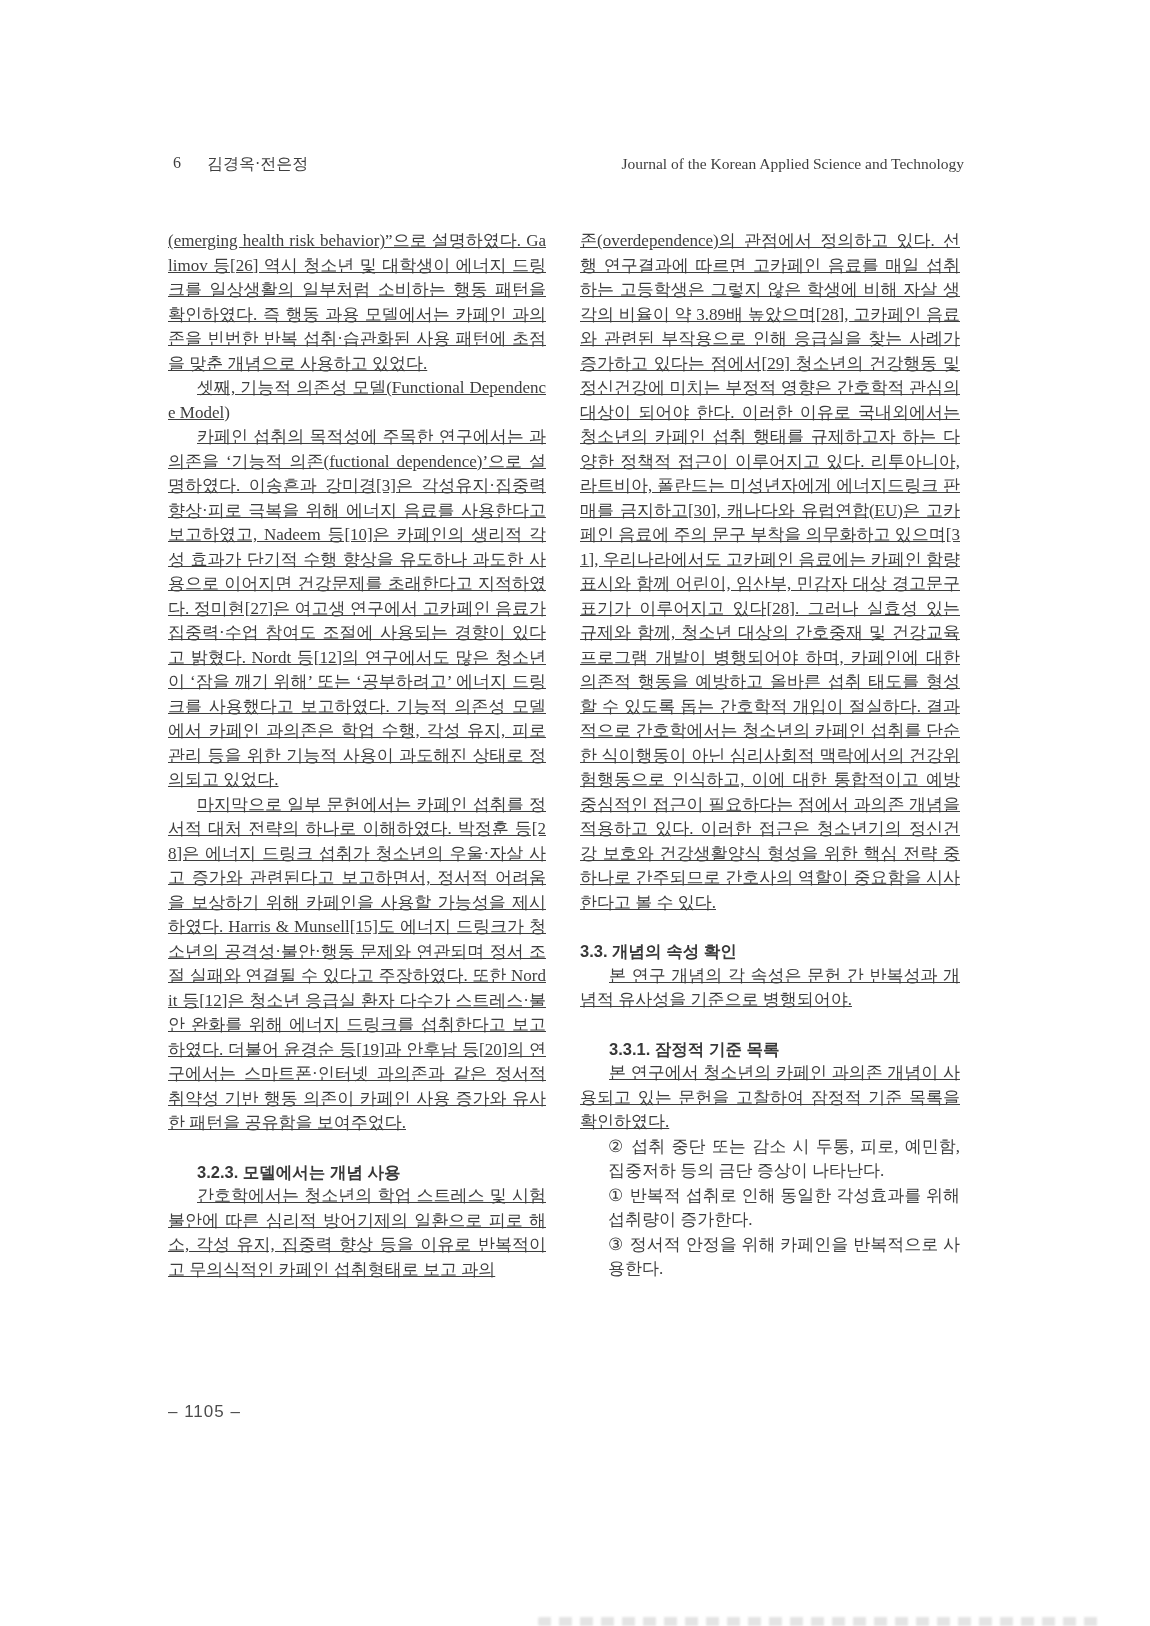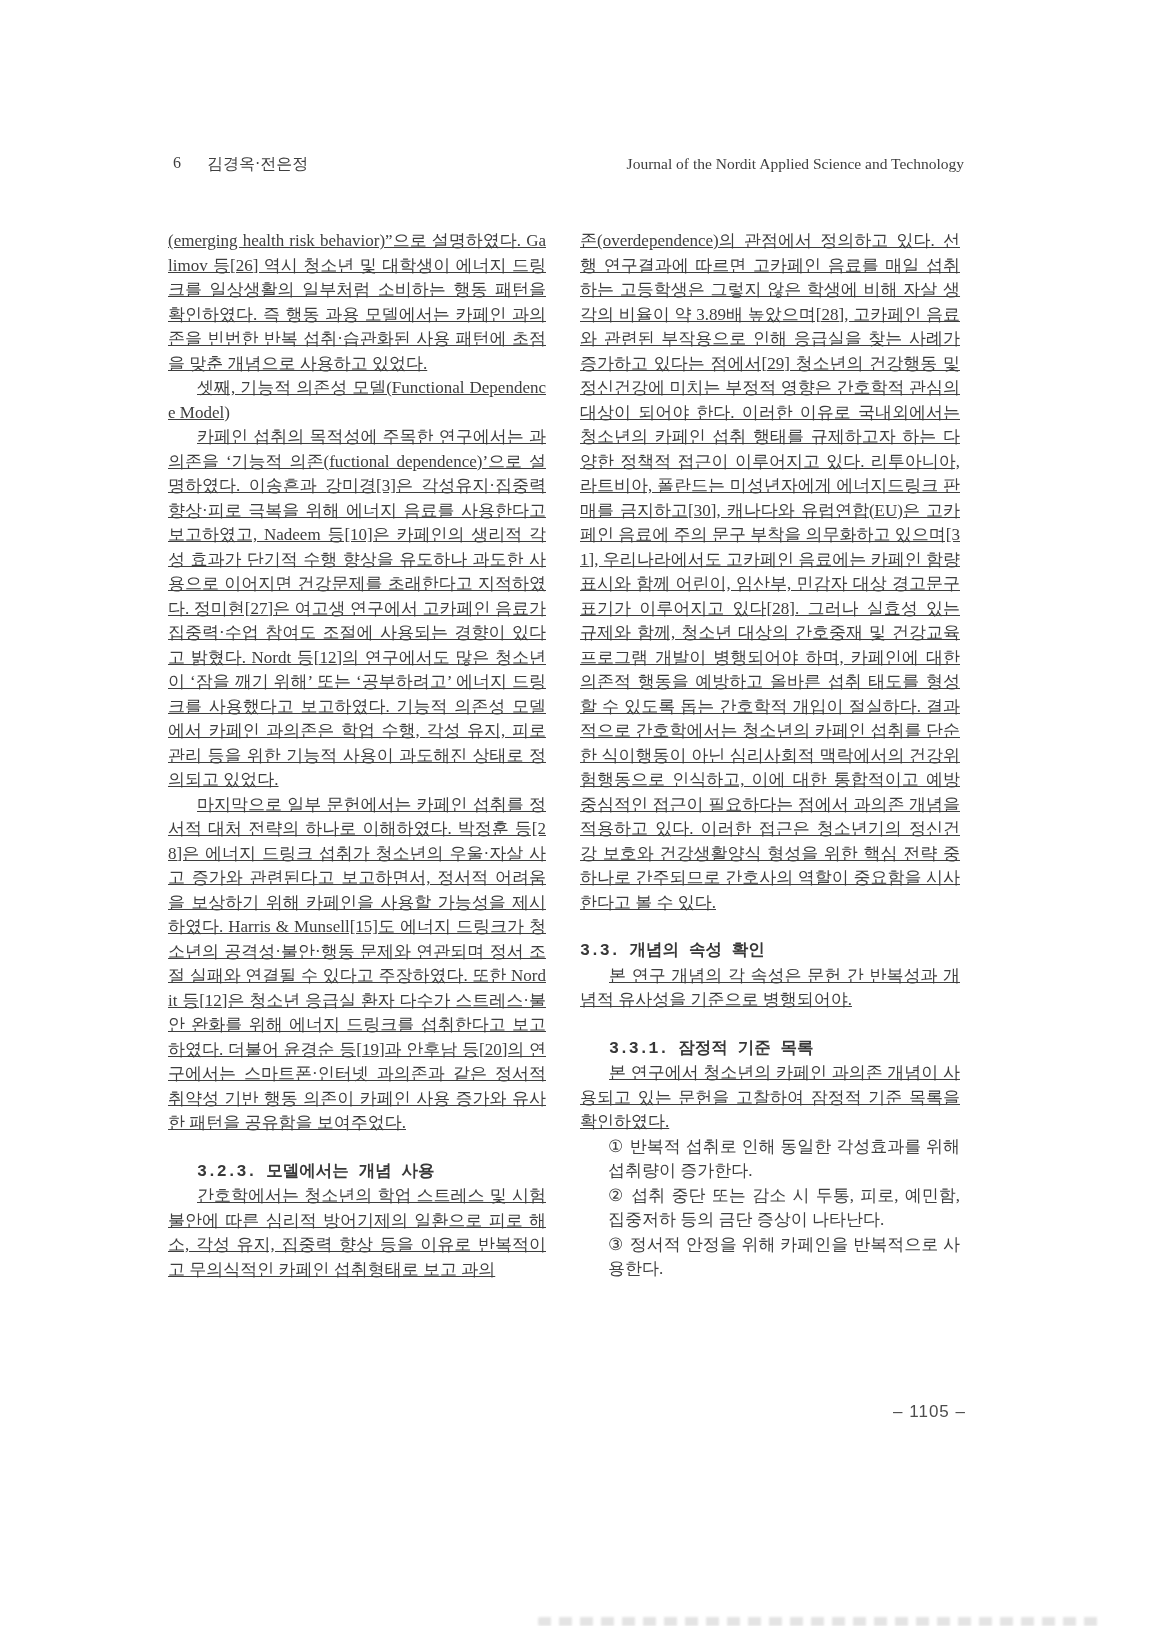--- a/index.html
+++ b/index.html
@@ -31,34 +31,34 @@
     word-break:break-all;
   }
   .col-left  { left:168px; width:378px; }
   .col-right { left:580px; width:380px; }
 
   .col p { margin:0;text-decoration:underline; }
   .col p.ind { text-indent:29px; }
 
   .sec {
     margin:24px 0 0 0;
-    font-family:Liberation Mono, monospace;
+    font-family:Liberation Sans, sans-serif;
     font-weight:700; font-size:16.5px; line-height:24.5px;
     color:#383838;
   }
   .sec.ind { padding-left:29px; }
 
   .criteria { margin:0; }
   .criterion { margin-left:28px; }
   .criterion .marker { margin-right:6px; }
 
   
   .footer {
     position:absolute; left:168px; top:1402px; width:798px;
-    text-align:right; font-size:17px; color:#4c4c4c;
+    text-align:left; font-size:17px; color:#4c4c4c;
     font-family:"Liberation Sans","DejaVu Sans",sans-serif;
     letter-spacing:1px;
   }
 
   
   .scan-artifact {
     position:absolute; left:538px; top:1617px; width:566px; height:9px;
     background:repeating-linear-gradient(90deg,
       rgba(130,130,130,0.38) 0px, rgba(130,130,130,0.38) 13px,
       rgba(130,130,130,0.0) 13px, rgba(130,130,130,0.0) 21px);
@@ -70,41 +70,41 @@
 </head>
 <body>
 
 <div class="page">
   <div class="doc">
 
     <div class="hdr-left">
       <span>6</span>
       <span>김경옥·전은정</span>
     </div>
-    <div class="hdr-right">Journal of the Nordit Applied Science and Technology</div>
+    <div class="hdr-right">Journal of the Korean Applied Science and Technology</div>
 
     <div class="col col-left">
       <p>(emerging health risk behavior)”으로 설명하였다. Galimov 등[26] 역시 청소년 및 대학생이 에너지 드링크를 일상생활의 일부처럼 소비하는 행동 패턴을 확인하였다. 즉 행동 과용 모델에서는 카페인 과의존을 빈번한 반복 섭취·습관화된 사용 패턴에 초점을 맞춘 개념으로 사용하고 있었다.</p>
       <p class="ind">셋째, 기능적 의존성 모델(Functional Dependence Model)</p>
       <p class="ind">카페인 섭취의 목적성에 주목한 연구에서는 과의존을 ‘기능적 의존(fuctional dependence)’으로 설명하였다. 이송흔과 강미경[3]은 각성유지·집중력 향상·피로 극복을 위해 에너지 음료를 사용한다고 보고하였고, Nadeem 등[10]은 카페인의 생리적 각성 효과가 단기적 수행 향상을 유도하나 과도한 사용으로 이어지면 건강문제를 초래한다고 지적하였다. 정미현[27]은 여고생 연구에서 고카페인 음료가 집중력·수업 참여도 조절에 사용되는 경향이 있다고 밝혔다. Nordt 등[12]의 연구에서도 많은 청소년이 ‘잠을 깨기 위해’ 또는 ‘공부하려고’ 에너지 드링크를 사용했다고 보고하였다. 기능적 의존성 모델에서 카페인 과의존은 학업 수행, 각성 유지, 피로 관리 등을 위한 기능적 사용이 과도해진 상태로 정의되고 있었다.</p>
       <p class="ind">마지막으로 일부 문헌에서는 카페인 섭취를 정서적 대처 전략의 하나로 이해하였다. 박정훈 등[28]은 에너지 드링크 섭취가 청소년의 우울·자살 사고 증가와 관련된다고 보고하면서, 정서적 어려움을 보상하기 위해 카페인을 사용할 가능성을 제시하였다. Harris &amp; Munsell[15]도 에너지 드링크가 청소년의 공격성·불안·행동 문제와 연관되며 정서 조절 실패와 연결될 수 있다고 주장하였다. 또한 Nordit 등[12]은 청소년 응급실 환자 다수가 스트레스·불안 완화를 위해 에너지 드링크를 섭취한다고 보고하였다. 더불어 윤경순 등[19]과 안후남 등[20]의 연구에서는 스마트폰·인터넷 과의존과 같은 정서적 취약성 기반 행동 의존이 카페인 사용 증가와 유사한 패턴을 공유함을 보여주었다.</p>
       <h4 class="sec ind">3.2.3. 모델에서는 개념 사용</h4>
       <p class="ind">간호학에서는 청소년의 학업 스트레스 및 시험 불안에 따른 심리적 방어기제의 일환으로 피로 해소, 각성 유지, 집중력 향상 등을 이유로 반복적이고 무의식적인 카페인 섭취형태로 보고 과의</p>
     </div>
 
     <div class="col col-right">
       <p>존(overdependence)의 관점에서 정의하고 있다. 선행 연구결과에 따르면 고카페인 음료를 매일 섭취하는 고등학생은 그렇지 않은 학생에 비해 자살 생각의 비율이 약 3.89배 높았으며[28], 고카페인 음료와 관련된 부작용으로 인해 응급실을 찾는 사례가 증가하고 있다는 점에서[29] 청소년의 건강행동 및 정신건강에 미치는 부정적 영향은 간호학적 관심의 대상이 되어야 한다. 이러한 이유로 국내외에서는 청소년의 카페인 섭취 행태를 규제하고자 하는 다양한 정책적 접근이 이루어지고 있다. 리투아니아, 라트비아, 폴란드는 미성년자에게 에너지드링크 판매를 금지하고[30], 캐나다와 유럽연합(EU)은 고카페인 음료에 주의 문구 부착을 의무화하고 있으며[31], 우리나라에서도 고카페인 음료에는 카페인 함량 표시와 함께 어린이, 임산부, 민감자 대상 경고문구 표기가 이루어지고 있다[28]. 그러나 실효성 있는 규제와 함께, 청소년 대상의 간호중재 및 건강교육 프로그램 개발이 병행되어야 하며, 카페인에 대한 의존적 행동을 예방하고 올바른 섭취 태도를 형성할 수 있도록 돕는 간호학적 개입이 절실하다. 결과적으로 간호학에서는 청소년의 카페인 섭취를 단순한 식이행동이 아닌 심리사회적 맥락에서의 건강위험행동으로 인식하고, 이에 대한 통합적이고 예방중심적인 접근이 필요하다는 점에서 과의존 개념을 적용하고 있다. 이러한 접근은 청소년기의 정신건강 보호와 건강생활양식 형성을 위한 핵심 전략 중 하나로 간주되므로 간호사의 역할이 중요함을 시사한다고 볼 수 있다.</p>
       <h4 class="sec">3.3. 개념의 속성 확인</h4>
       <p class="ind">본 연구 개념의 각 속성은 문헌 간 반복성과 개념적 유사성을 기준으로 병행되어야.</p>
       <h4 class="sec ind">3.3.1. 잠정적 기준 목록</h4>
       <p class="ind">본 연구에서 청소년의 카페인 과의존 개념이 사용되고 있는 문헌을 고찰하여 잠정적 기준 목록을 확인하였다.</p>
 
       <div class="criteria">
+        <div class="criterion"><span class="marker">②</span><span>섭취 중단 또는 감소 시 두통, 피로, 예민함, 집중저하 등의 금단 증상이 나타난다.</span></div>
         <div class="criterion"><span class="marker">①</span><span>반복적 섭취로 인해 동일한 각성효과를 위해 섭취량이 증가한다.</span></div>
-        <div class="criterion"><span class="marker">②</span><span>섭취 중단 또는 감소 시 두통, 피로, 예민함, 집중저하 등의 금단 증상이 나타난다.</span></div>
         <div class="criterion"><span class="marker">③</span><span>정서적 안정을 위해 카페인을 반복적으로 사용한다.</span></div>
       </div>
     </div>
 
     <div class="footer">– 1105 –</div>
 
     <div class="scan-artifact"></div>
 
   </div>
 </div>

